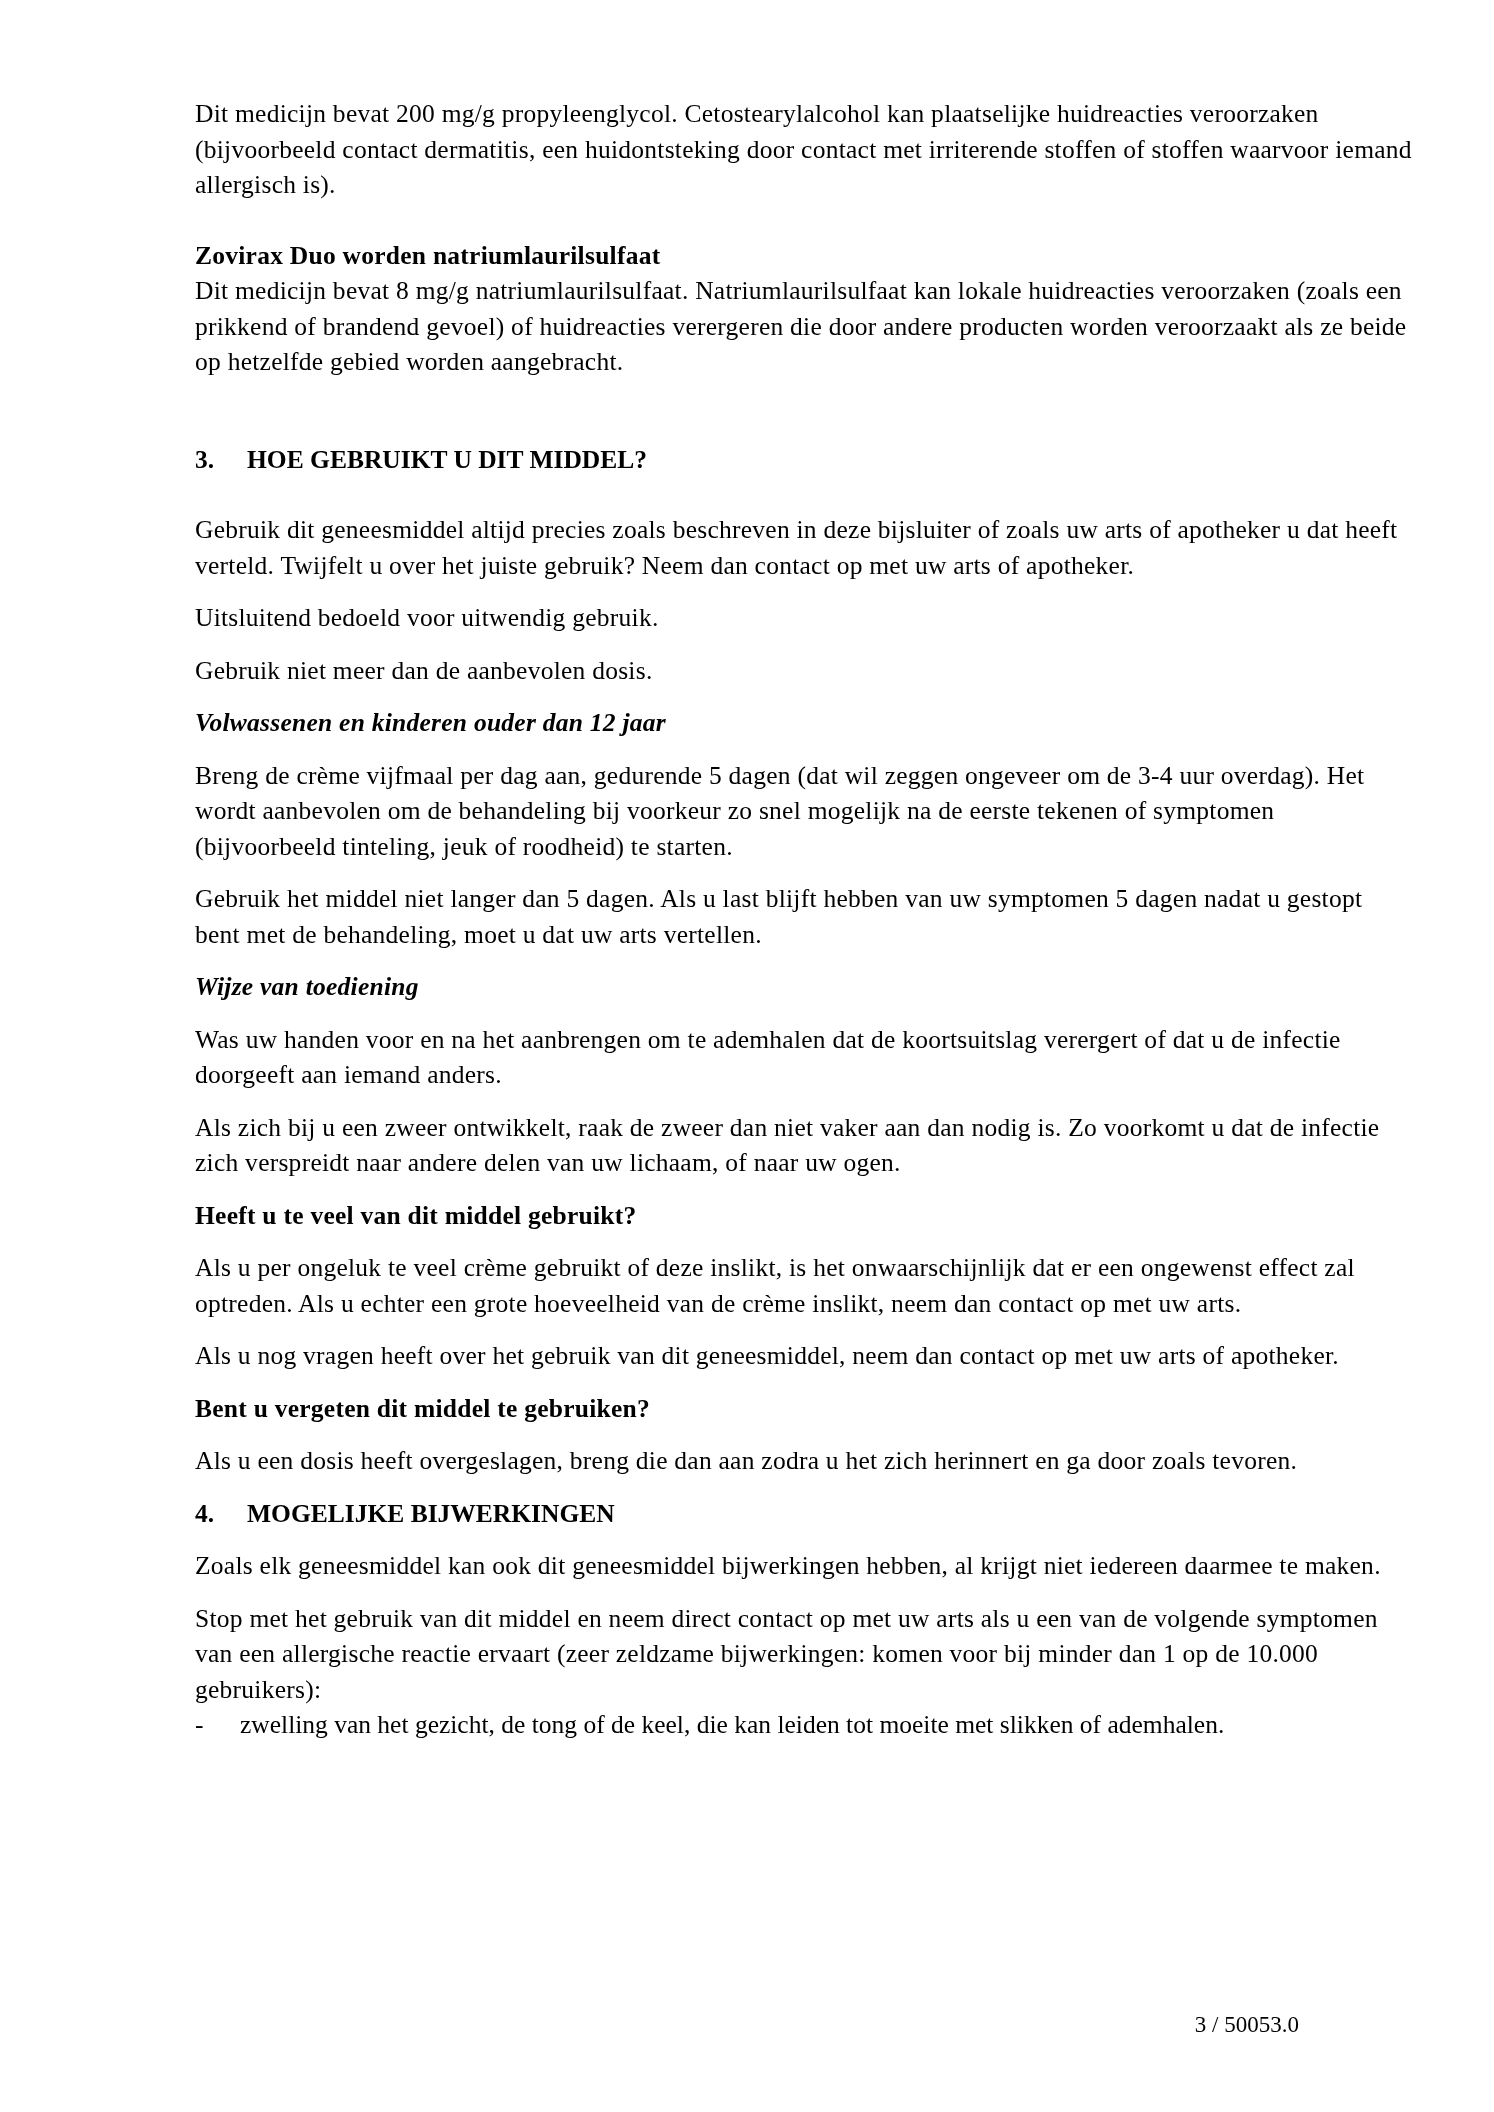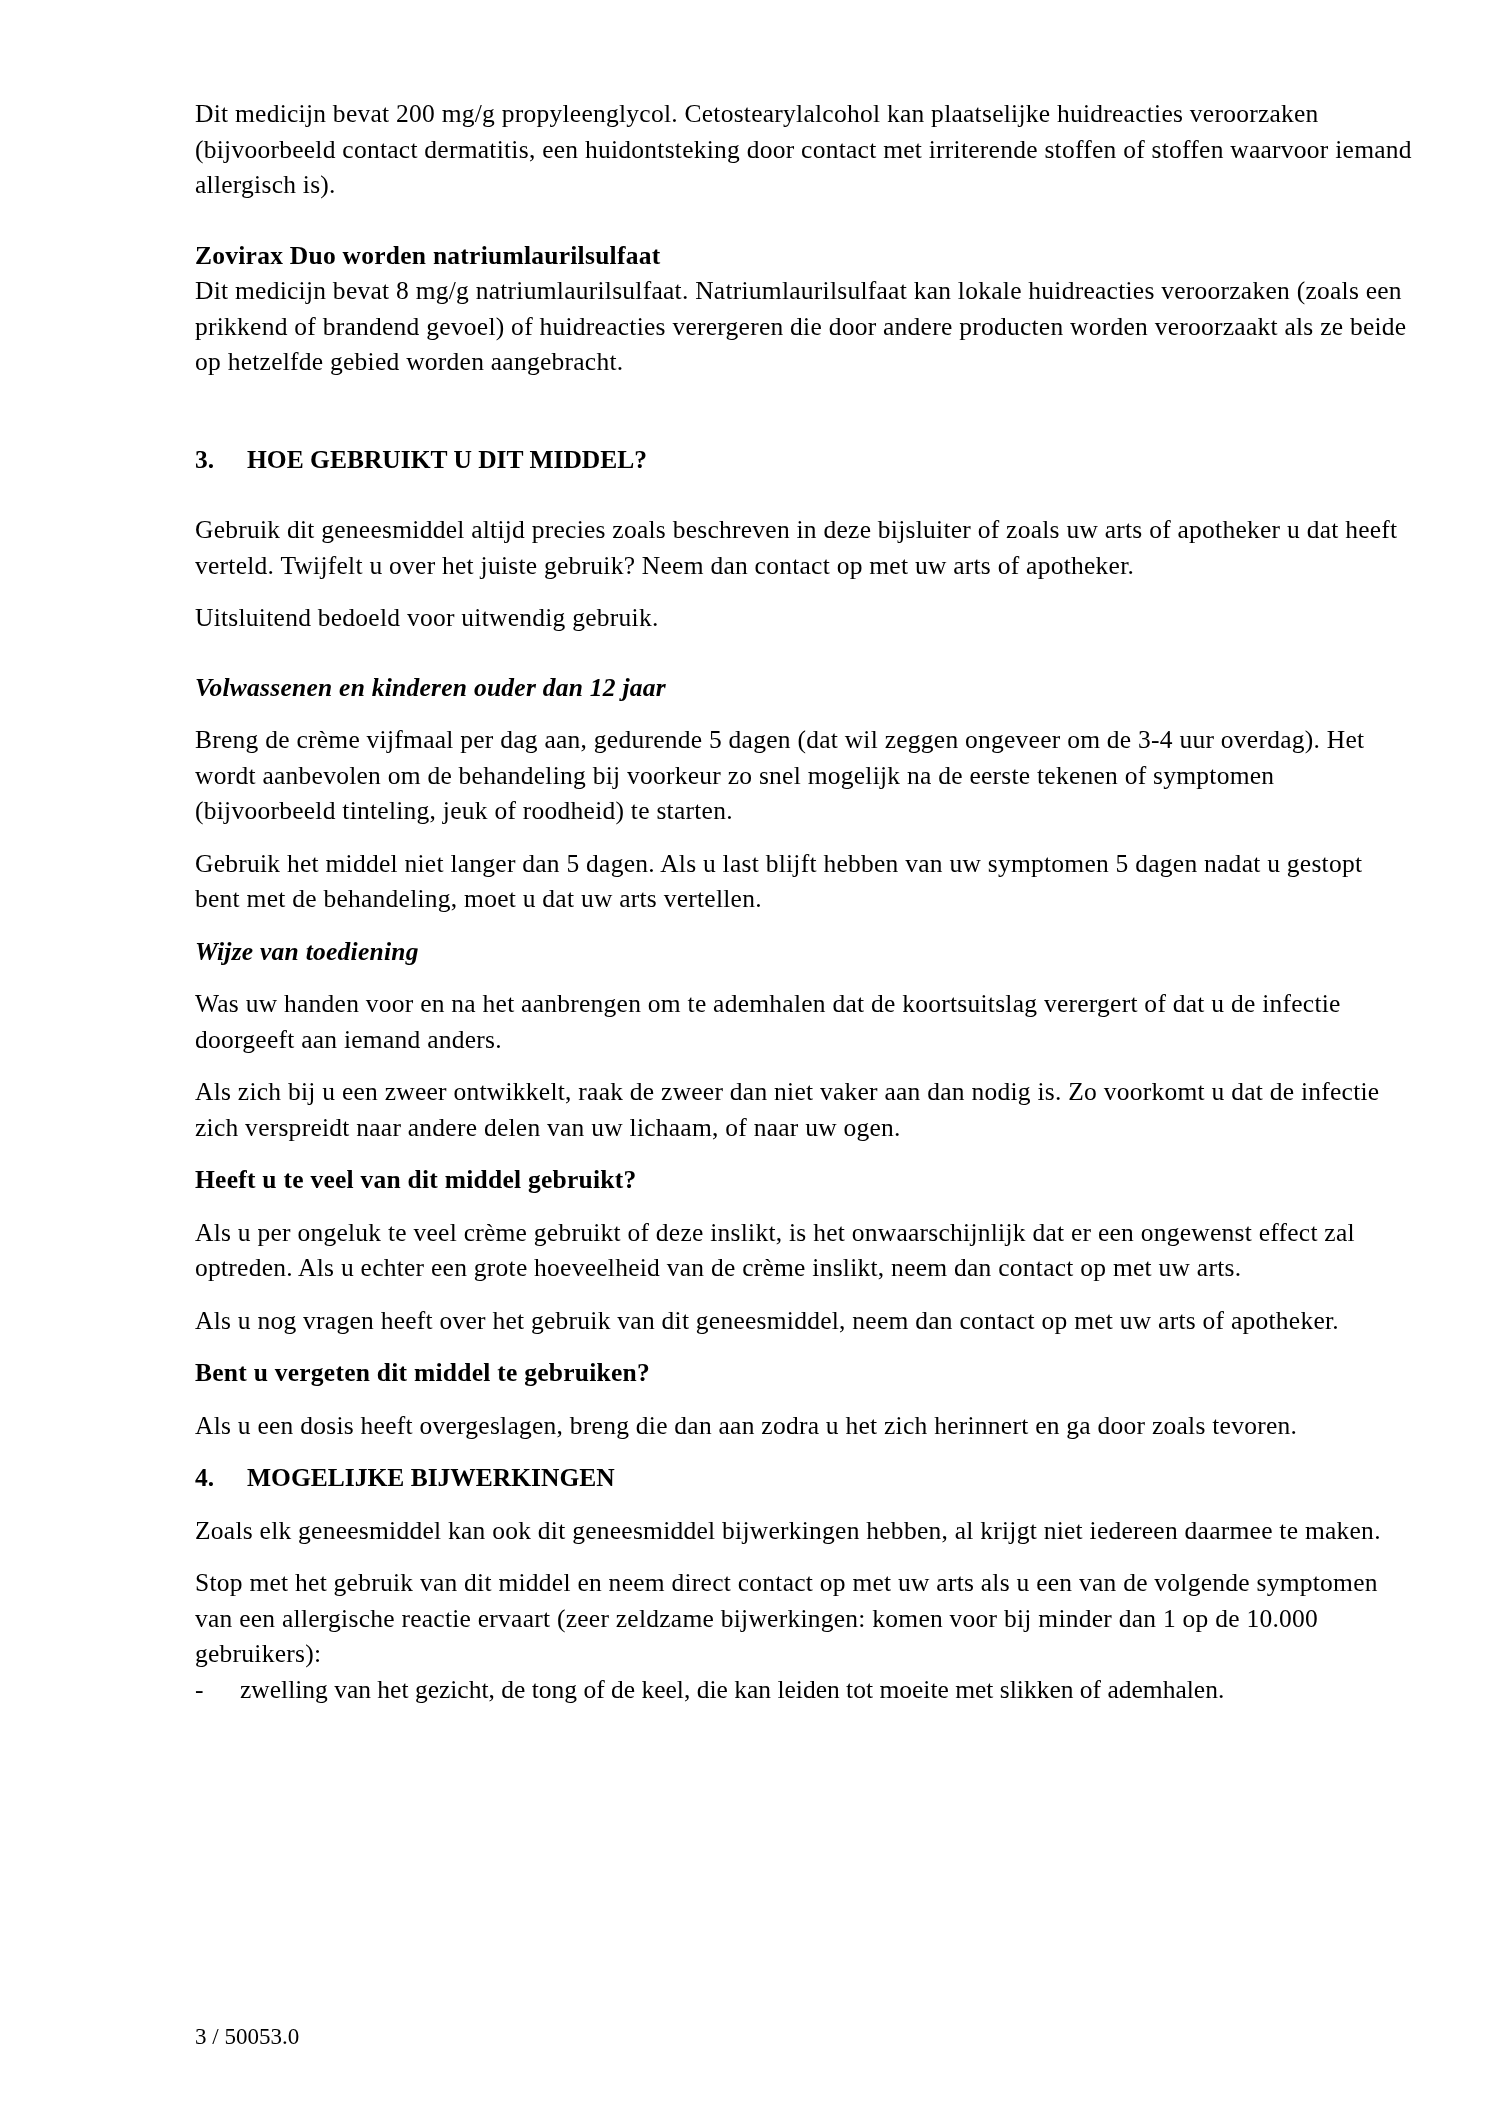--- a/index.html
+++ b/index.html
@@ -69,24 +69,23 @@
   }
   .bullet-row .btxt {
     flex: 1 1 auto;
   }
   .footer {
     position: absolute;
     left: 125px;
     right: 125px;
     top: 2010px;
     display: flex;
-    justify-content: flex-start;
+    justify-content: flex-end;
     font-size: 23px;
     line-height: 30px;
-    margin-top: 12px;
   }
 </style>
 </head>
 <body>
 
 <div class="page">
 
   <div class="content">
 
     <p class="para">Dit medicijn bevat 200 mg/g propyleenglycol. Cetostearylalcohol kan plaatselijke huidreacties veroorzaken (bijvoorbeeld contact dermatitis, een huidontsteking door contact met irriterende stoffen of stoffen waarvoor iemand allergisch is).</p>
@@ -106,20 +105,21 @@
     <div class="gap-md"></div>
 
     <p class="para">Gebruik dit geneesmiddel altijd precies zoals beschreven in deze bijsluiter of zoals uw arts of apotheker u dat heeft verteld. Twijfelt u over het juiste gebruik? Neem dan contact op met uw arts of apotheker.</p>
 
     <div class="gap-sm"></div>
 
     <p class="para">Uitsluitend bedoeld voor uitwendig gebruik.</p>
 
     <div class="gap-sm"></div>
 
+    <p class="para">Gebruik niet meer dan de aanbevolen dosis.</p>
 
     <div class="gap-sm"></div>
 
     <p class="para italic">Volwassenen en kinderen ouder dan 12 jaar</p>
 
     <div class="gap-sm"></div>
 
     <p class="para">Breng de crème vijfmaal per dag aan, gedurende 5 dagen (dat wil zeggen ongeveer om de 3-4 uur overdag). Het wordt aanbevolen om de behandeling bij voorkeur zo snel mogelijk na de eerste tekenen of symptomen (bijvoorbeeld tinteling, jeuk of roodheid) te starten.</p>
 
     <div class="gap-sm"></div>

